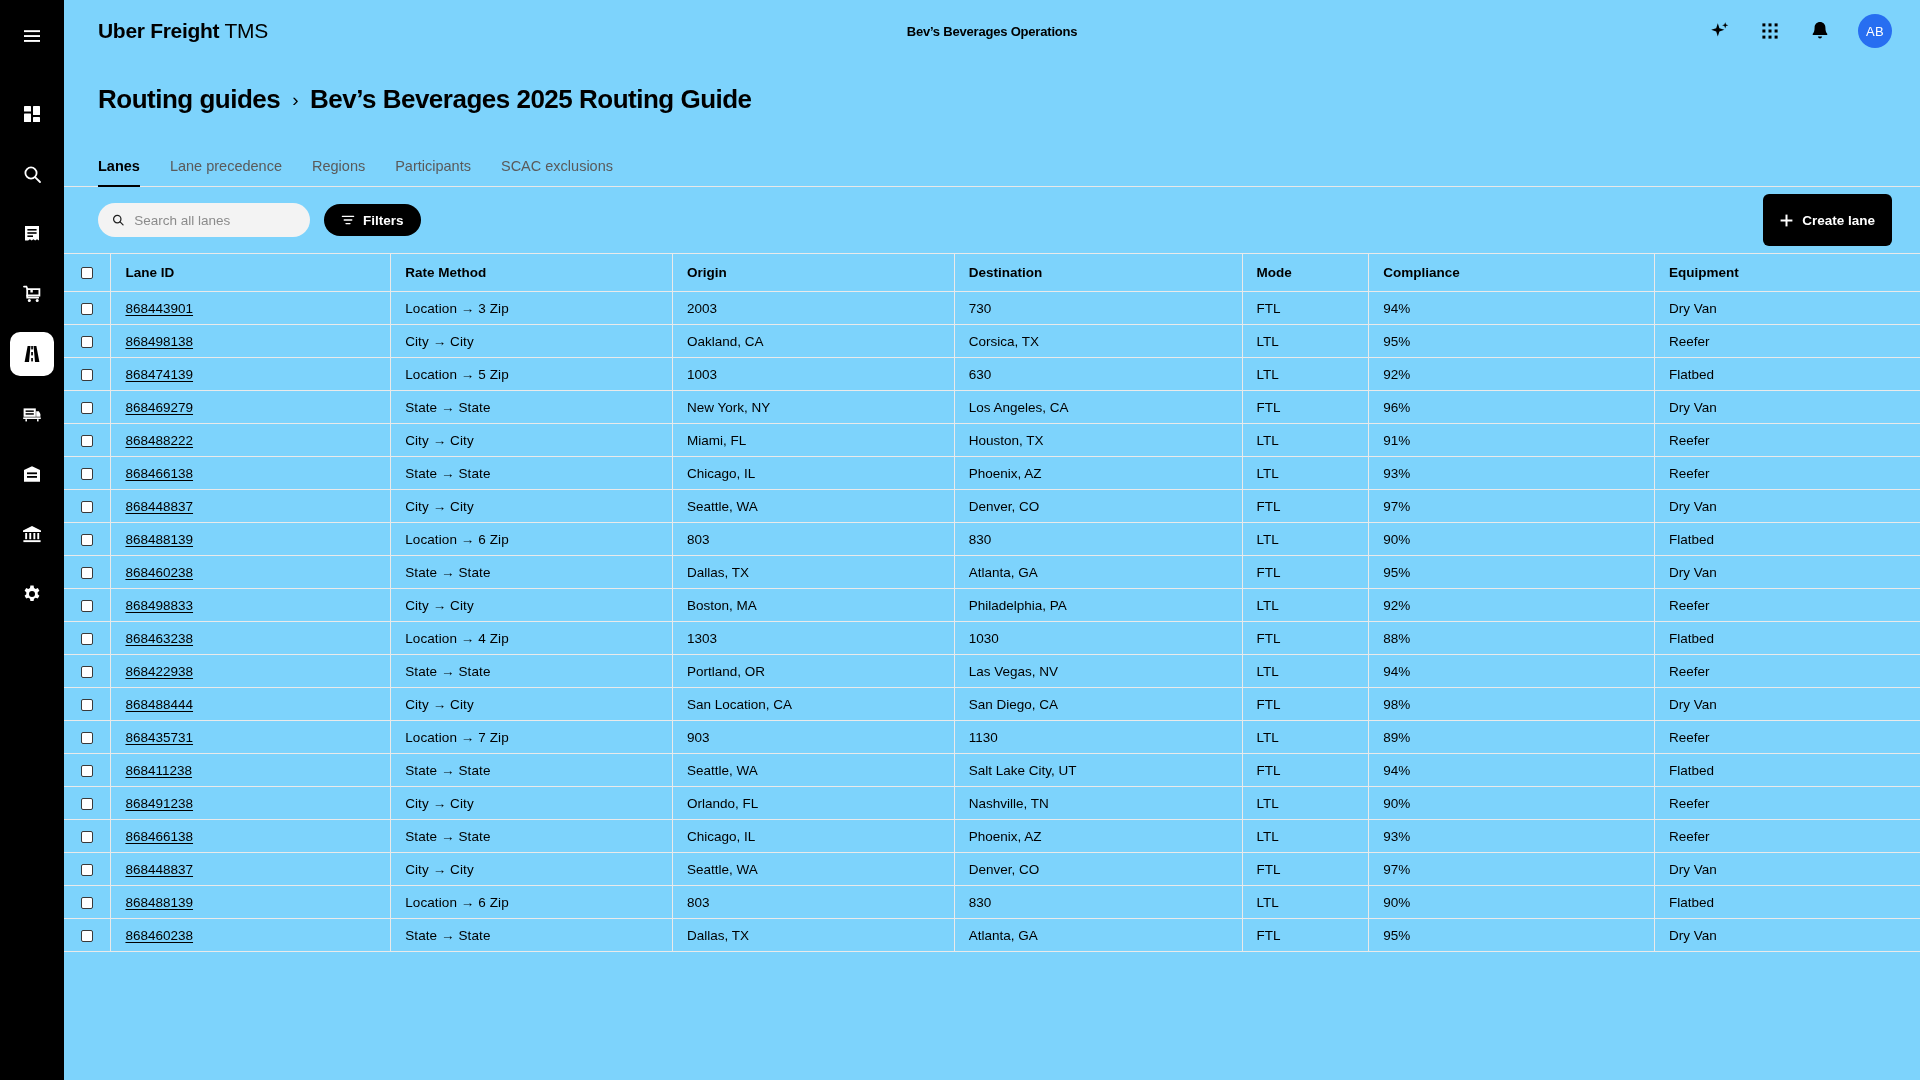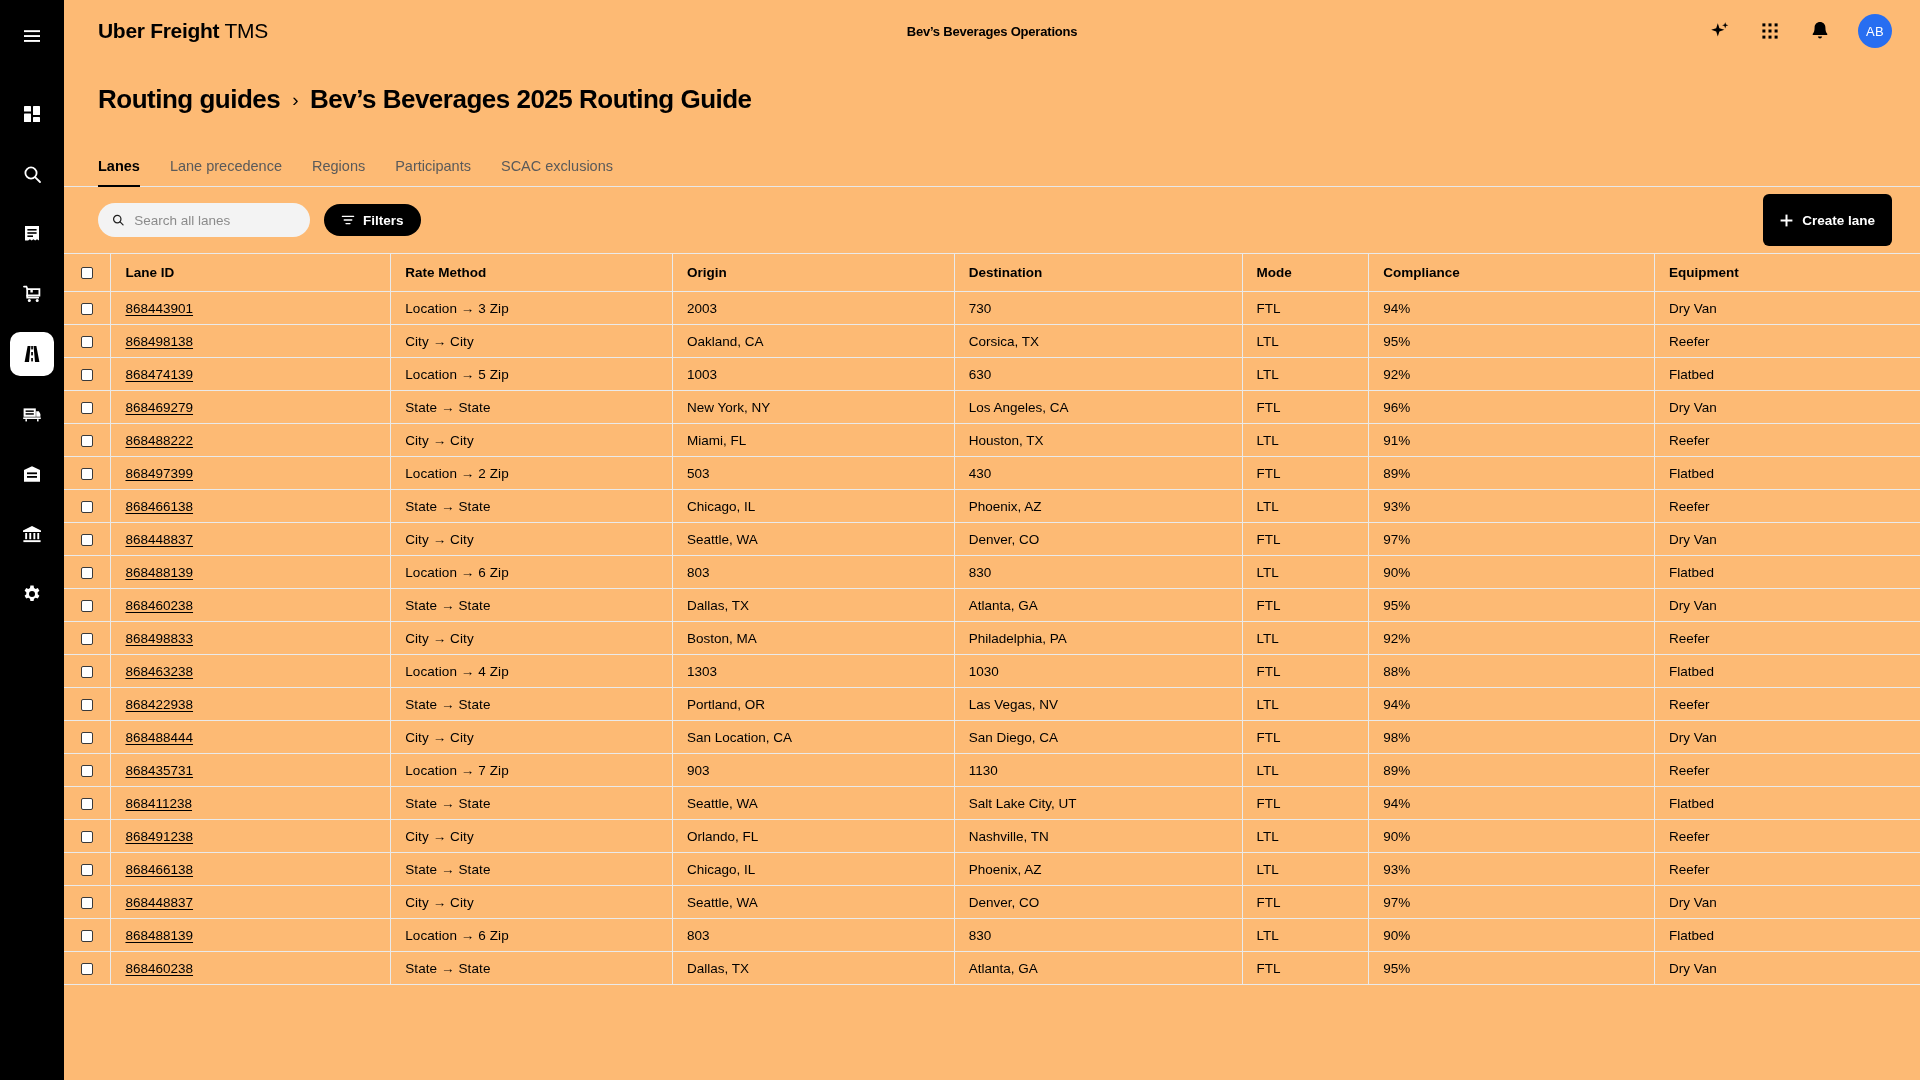--- a/index.html
+++ b/index.html
@@ -31,21 +31,21 @@
     display: flex; align-items: center; justify-content: center;
     cursor: pointer;
   }
   .side-btn svg { display: block; }
   .side-btn .ico { fill: #ffffff; }
   .side-btn.hamburger { margin-bottom: 34px; }
   .side-btn.active { background: #ffffff; }
   .side-btn.active .ico { fill: #000000; }
 
   
-  .main { flex: 1 1 auto; height: 1080px; position: relative; background:#fdba74; }
+  .main { flex: 1 1 auto; height: 1080px; position: relative; background:#7dd3fc; }
 
   
   .topbar {
     height: 62px;
     display: flex;
     align-items: center;
     padding: 0 28px 0 34px;
     position: relative;
   }
   .brand {
@@ -474,30 +474,20 @@
               <td class="col-lane"><span class="lane-link">868488222</span></td>
               <td class="col-rate arrow-cell">City → City</td>
               <td class="col-orig">Miami, FL</td>
               <td class="col-dest">Houston, TX</td>
               <td class="col-mode">LTL</td>
               <td class="col-comp">91%</td>
               <td class="col-equip">Reefer</td>
             </tr>
             <tr>
               <td class="col-chk"><span class="chk"></span></td>
-              <td class="col-lane"><span class="lane-link">868497399</span></td>
-              <td class="col-rate arrow-cell">Location → 2 Zip</td>
-              <td class="col-orig">503</td>
-              <td class="col-dest">430</td>
-              <td class="col-mode">FTL</td>
-              <td class="col-comp">89%</td>
-              <td class="col-equip">Flatbed</td>
-            </tr>
-            <tr>
-              <td class="col-chk"><span class="chk"></span></td>
               <td class="col-lane"><span class="lane-link">868466138</span></td>
               <td class="col-rate arrow-cell">State → State</td>
               <td class="col-orig">Chicago, IL</td>
               <td class="col-dest">Phoenix, AZ</td>
               <td class="col-mode">LTL</td>
               <td class="col-comp">93%</td>
               <td class="col-equip">Reefer</td>
             </tr>
             <tr>
               <td class="col-chk"><span class="chk"></span></td>

